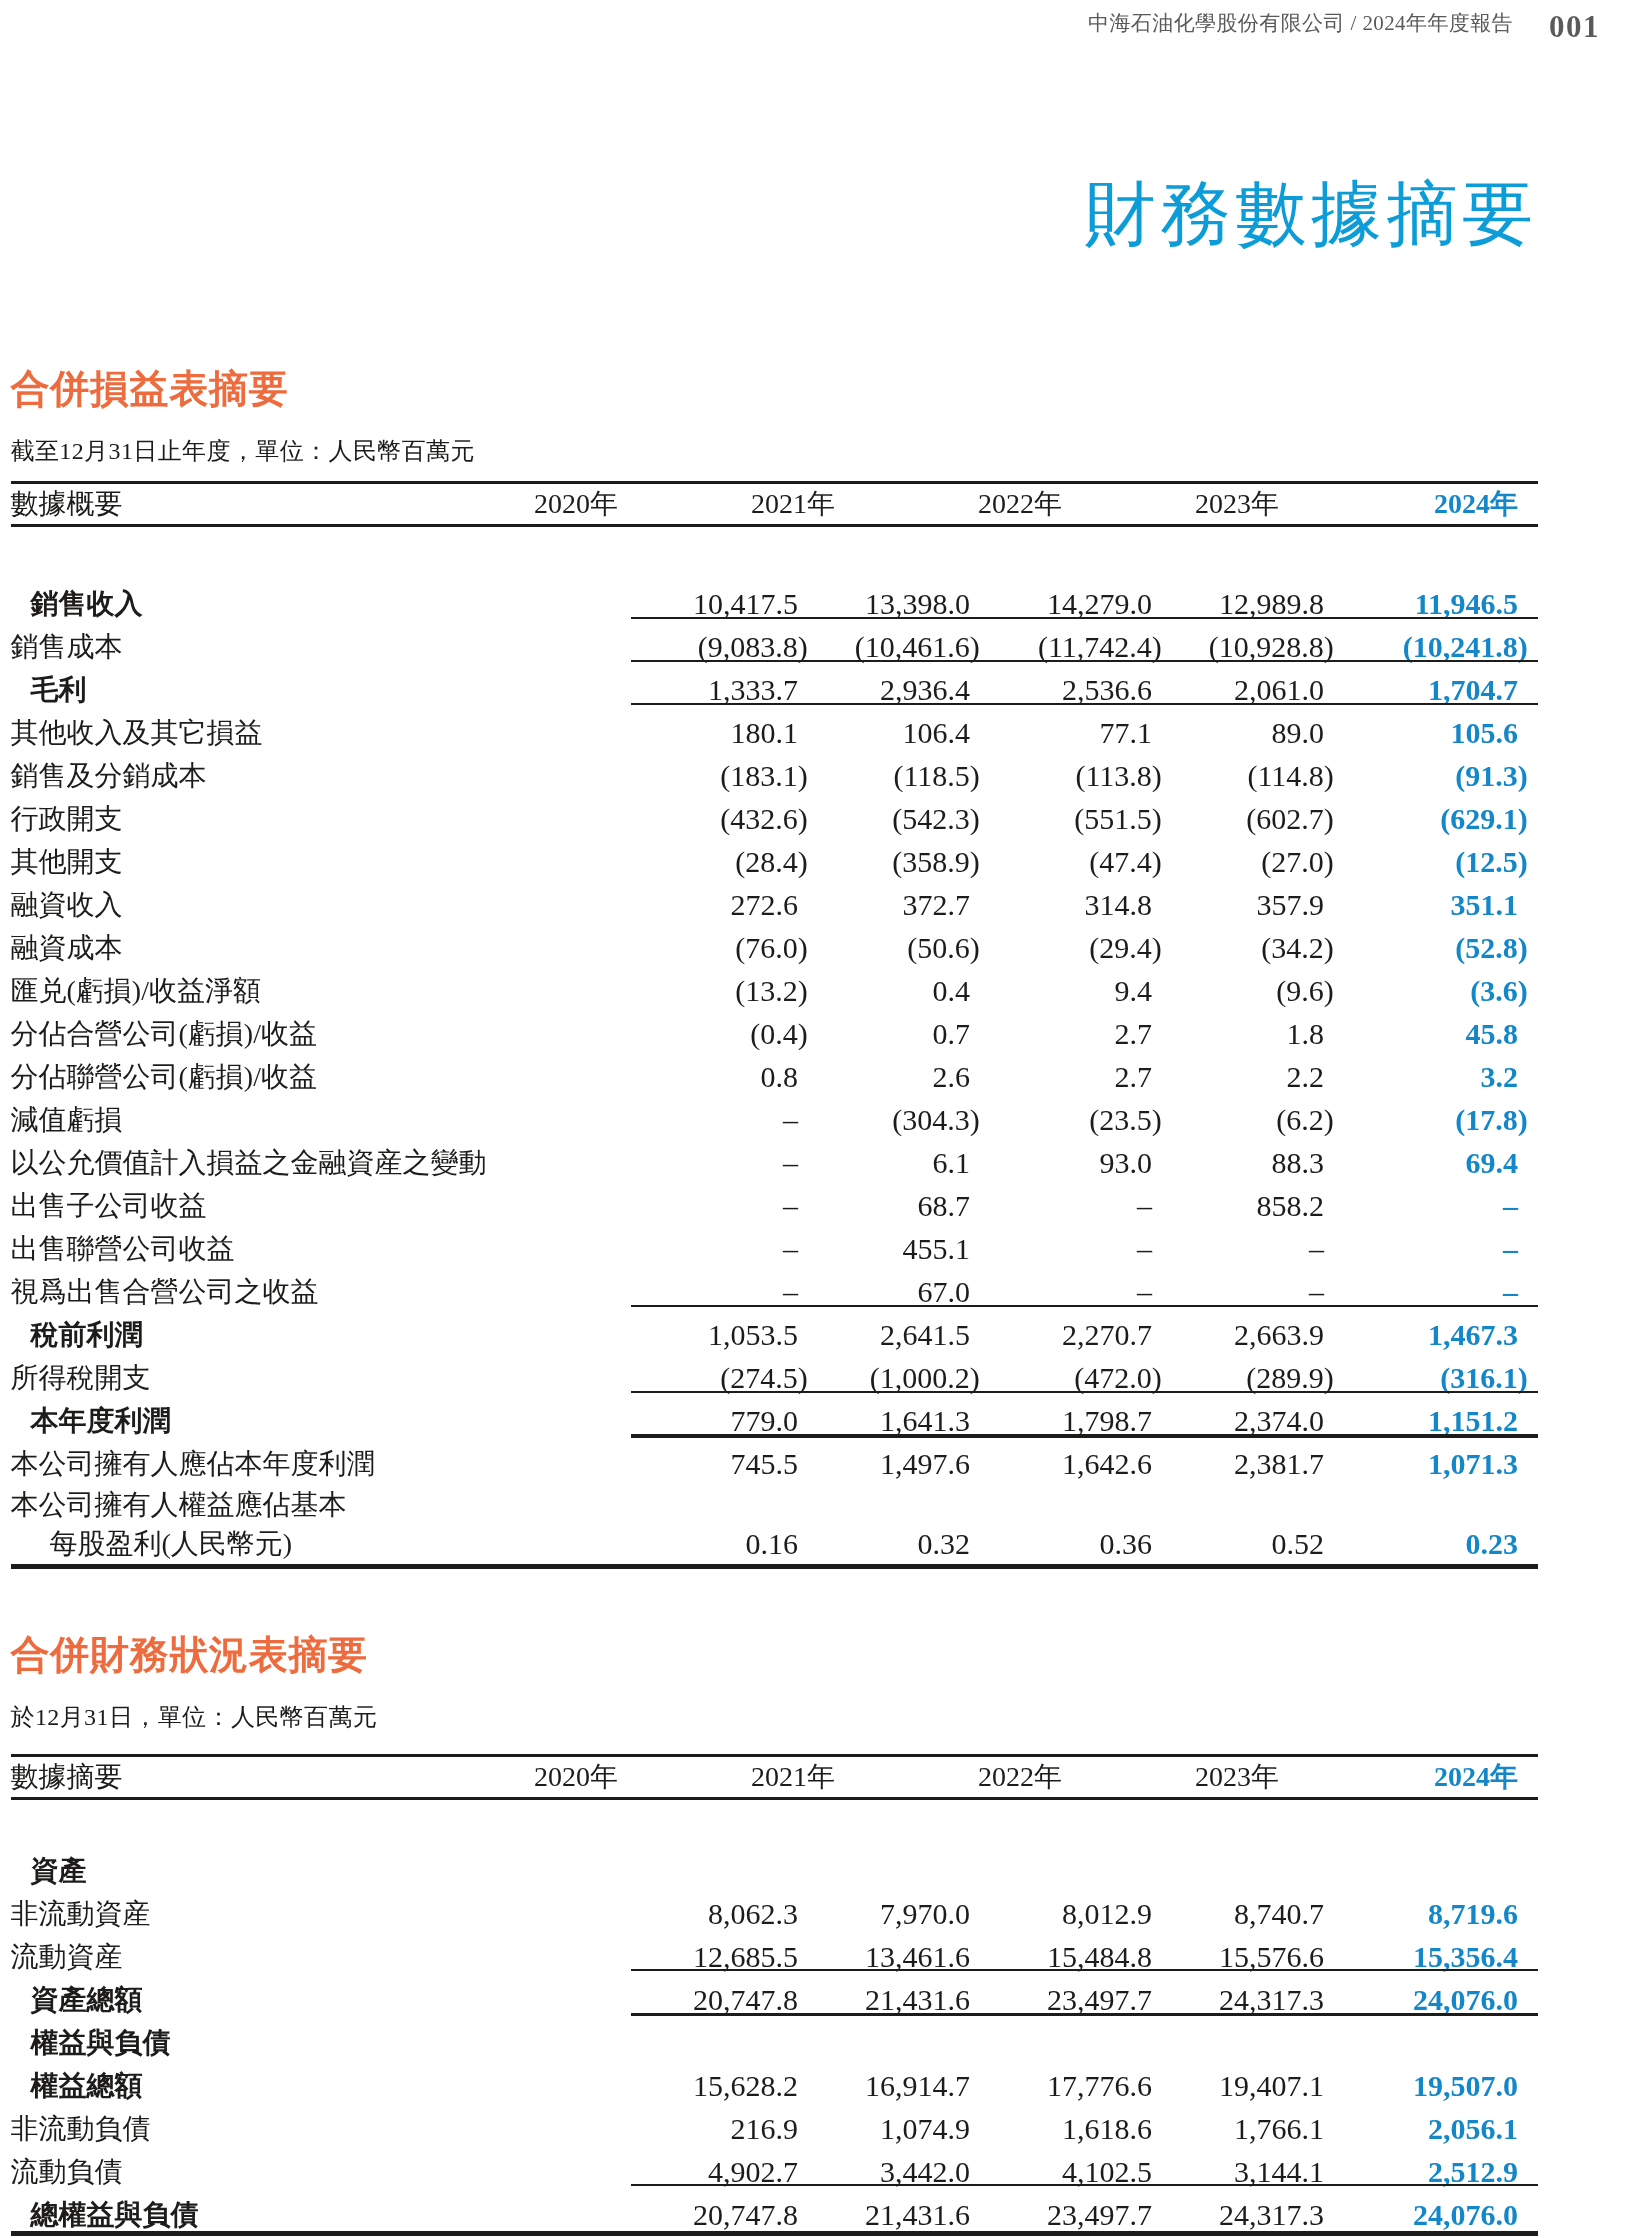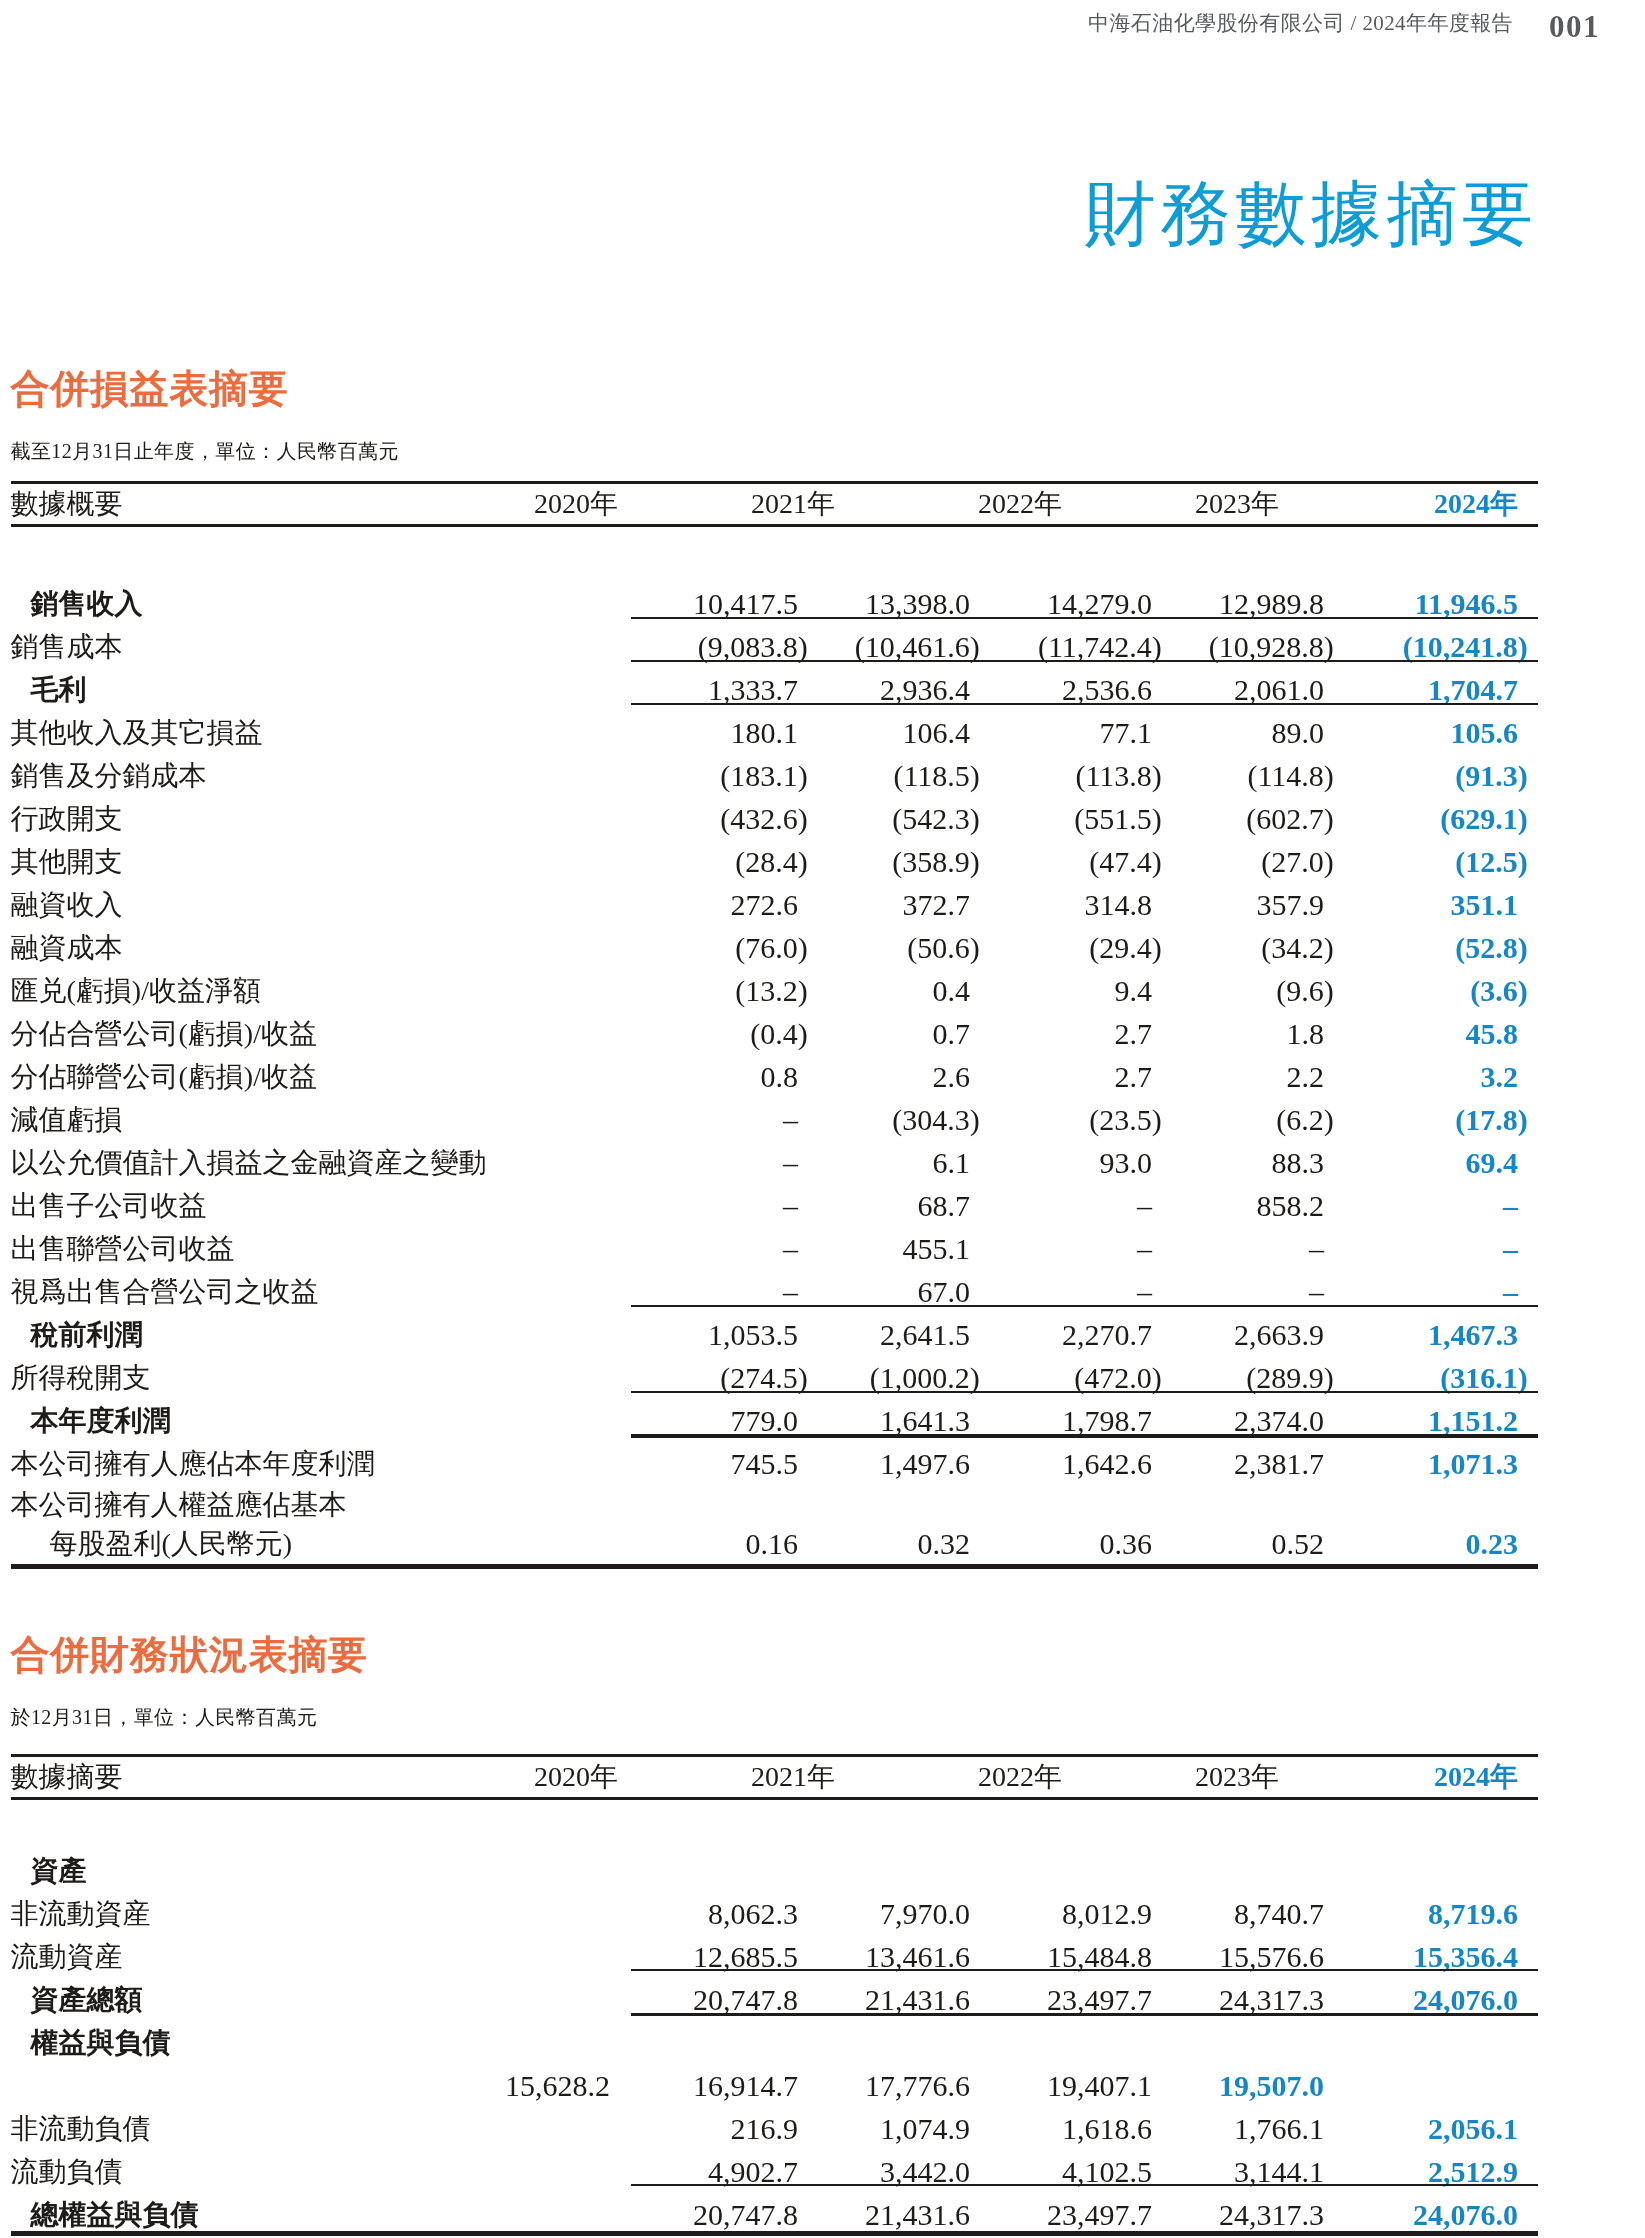--- a/index.html
+++ b/index.html
@@ -28,21 +28,21 @@
 
   
   .page-title{
     margin-top:184px;line-height:60px;font-size:71px;font-weight:normal;
     letter-spacing:4.5px;color:var(--title-blue);text-align:right;
   }
 
   .section-heading{font-size:39px;font-weight:bold;color:var(--heading-orange);line-height:39px;letter-spacing:0.7px;}
   #income-section{margin-top:125px;}
   #position-section{margin-top:66px;}
-  .subtitle{margin-top:27px;font-size:20px;line-height:33px;letter-spacing:0.4px;}
+  .subtitle{margin-top:27px;font-size:24px;line-height:33px;letter-spacing:0.4px;}
 
   .fin-table{margin-top:13.4px;}
   #position-section .fin-table{margin-top:19.4px;}
 
   .row{display:grid;grid-template-columns:1fr 188px 172px 182px 172px 194px;position:relative;}
   .row.head{border-top:3px solid var(--rule);border-bottom:3px solid var(--rule);height:40px;align-items:center;gap:45px;}
   .cell{min-width:0;}
   .cell.label{font-size:28px;}
   .row.head .cell{font-size:28px;line-height:40px;}
   .cell.num{text-align:right;padding-right:19.4px;font-size:30px;font-variant-numeric:lining-nums;white-space:nowrap;}
@@ -322,20 +322,21 @@
             </div>
             <div class="row bold">
               <div class="cell label">權益與負債</div>
               <div class="cell num"></div>
               <div class="cell num"></div>
               <div class="cell num"></div>
               <div class="cell num"></div>
               <div class="cell num y24"></div>
             </div>
             <div class="row bold">
+              <div class="cell label">權益總額</div>
               <div class="cell num">15,628.2</div>
               <div class="cell num">16,914.7</div>
               <div class="cell num">17,776.6</div>
               <div class="cell num">19,407.1</div>
               <div class="cell num y24">19,507.0</div>
             </div>
             <div class="row">
               <div class="cell label">非流動負債</div>
               <div class="cell num">216.9</div>
               <div class="cell num">1,074.9</div>

